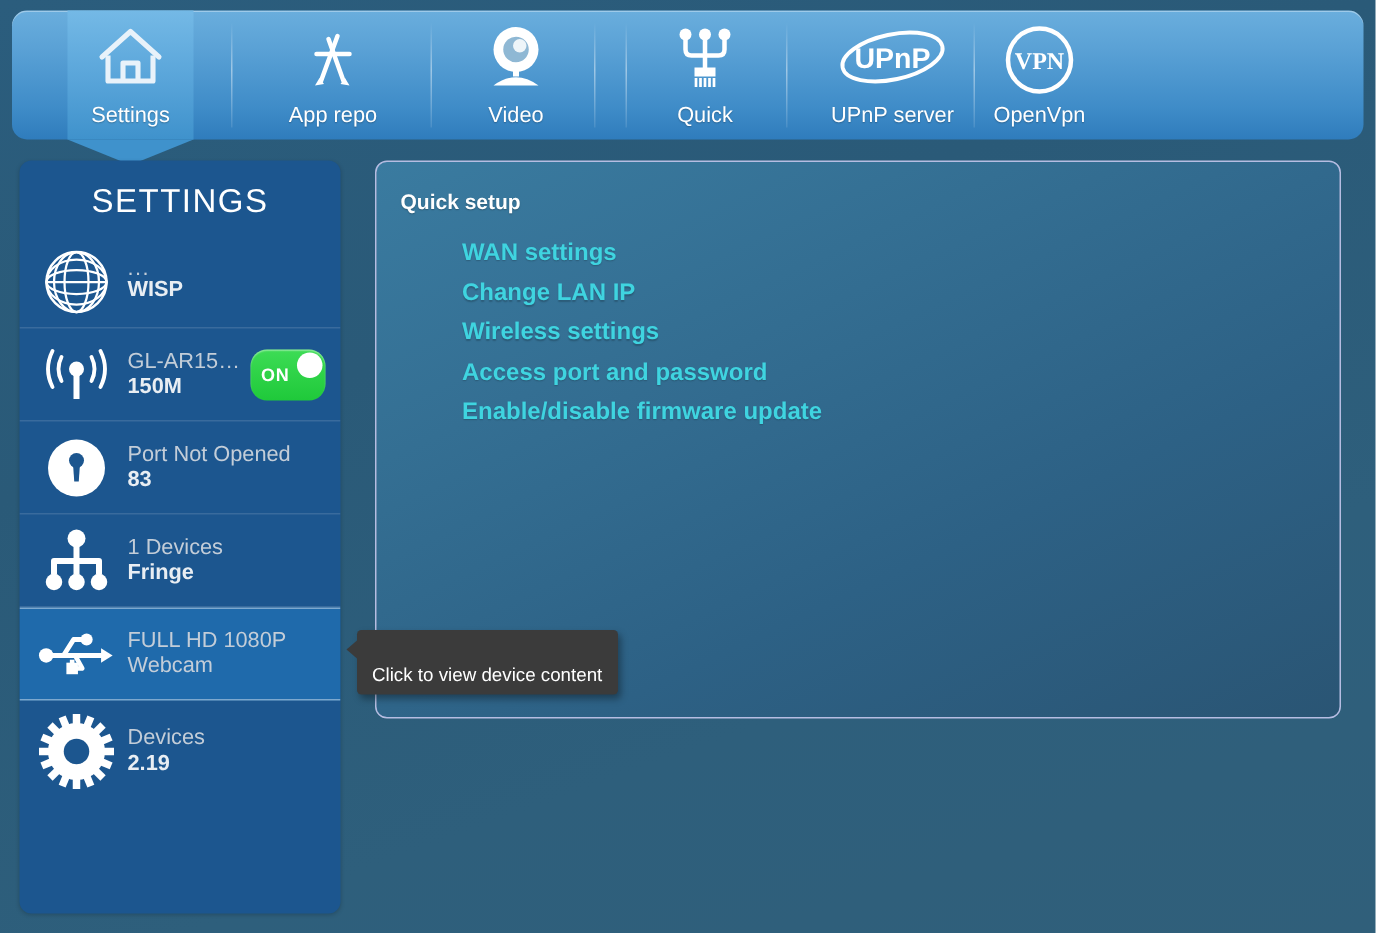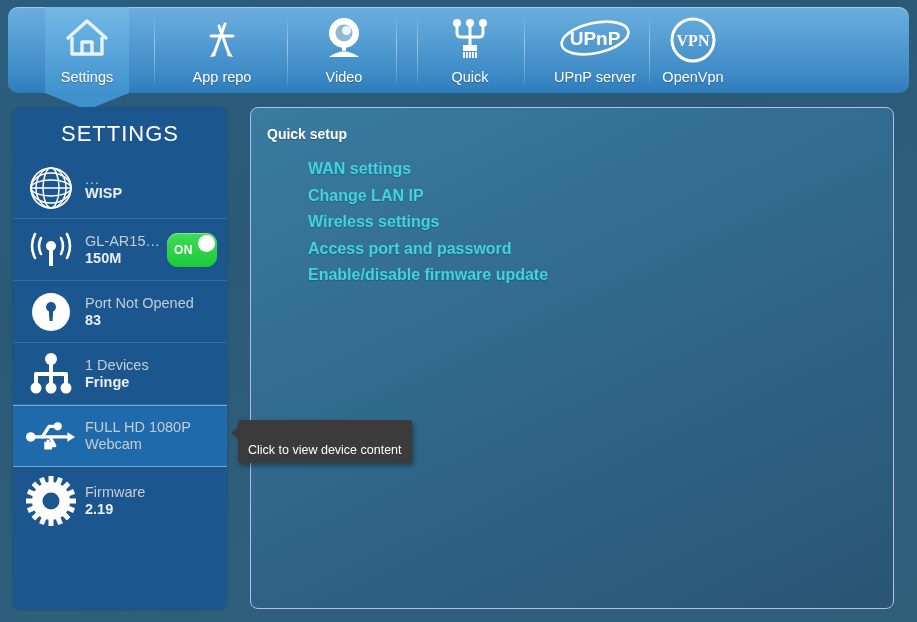--- a/index.html
+++ b/index.html
@@ -178,21 +178,21 @@
     border-radius: 50%;
     background: #ffffff;
   }
 
   
   #main {
     position: absolute;
     left: 250px;
     top: 107px;
     width: 644px;
-    height: 502px;
+    height: 372px;
     box-sizing: border-box;
     border: 1px solid #b6bde2;
     border-radius: 8px;
     background: linear-gradient(155deg, #3a7ba0 0%, #346f93 30%, #2d6185 65%, #2a5574 100%);
   }
   #quick-setup-title {
     color: #ffffff;
     font-size: 14px;
     font-weight: bold;
     padding: 18px 0 0 16px;
@@ -447,21 +447,21 @@
             <rect x="22.5" y="0" width="5" height="8" transform="rotate(67.5 25 25)"></rect>
             <rect x="22.5" y="42" width="5" height="8" transform="rotate(67.5 25 25)"></rect>
             <rect x="0" y="22.5" width="8" height="5" transform="rotate(67.5 25 25)"></rect>
             <rect x="42" y="22.5" width="8" height="5" transform="rotate(67.5 25 25)"></rect>
           </g>
           <circle cx="25" cy="25" r="8.5" fill="#1c568f"></circle>
         </g>
       </svg>
     </div>
     <div class="stext">
-      <div class="line1">Firmware</div>
+      <div class="line1">Devices</div>
       <div class="line2">2.19</div>
     </div>
   </div>
 
 </div>
 
 <div id="main">
   <div id="quick-setup-title">Quick setup</div>
   <div id="quick-links">
     <a class="qlink" href="#">WAN settings</a>

